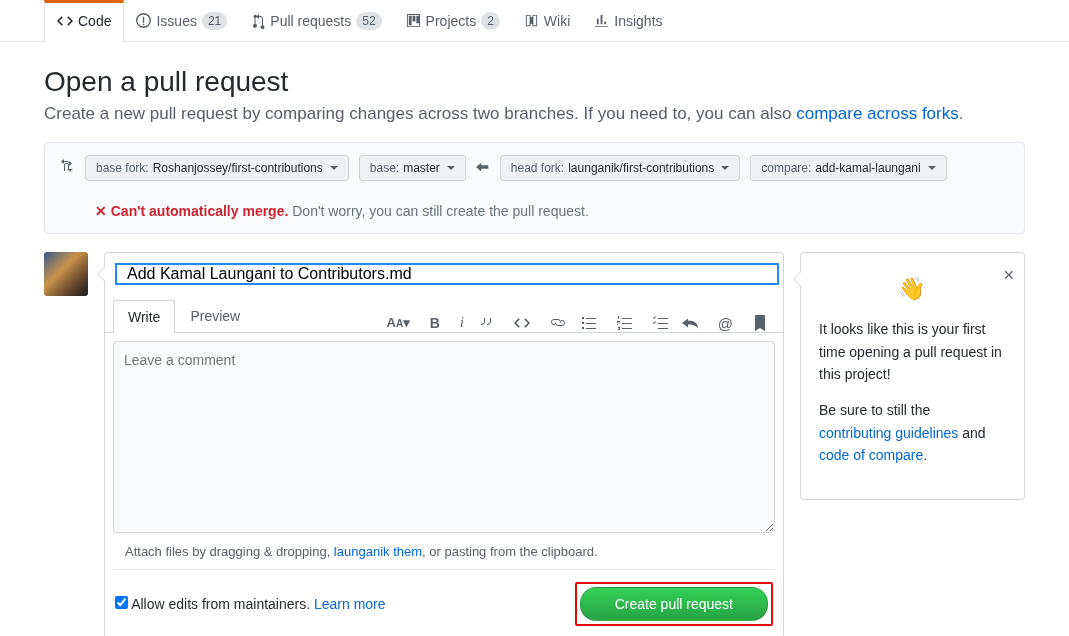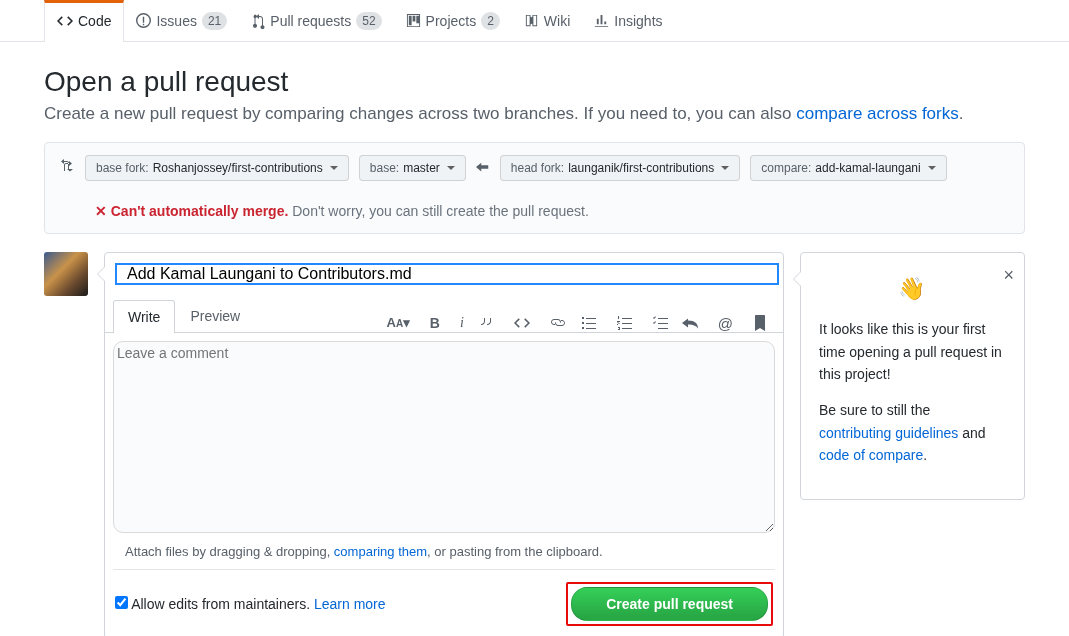--- a/index.html
+++ b/index.html
@@ -29,27 +29,27 @@
     .comment-box{flex:1;border:1px solid #d1d5da;border-radius:4px;position:relative;max-width:705px}
     .comment-box::before{content:"";position:absolute;left:-8px;top:13px;border-right:8px solid #d1d5da;border-top:8px solid transparent;border-bottom:8px solid transparent}
     .comment-box::after{content:"";position:absolute;left:-7px;top:14px;border-right:7px solid #fff;border-top:7px solid transparent;border-bottom:7px solid transparent}
     .title-in{margin:11px;width:calc(100% - 16px);padding:0 10px;font-size:16px;border:1px solid #2188ff;border-radius:0;box-shadow:0 0 0 1px #2188ff;outline:none;background:#fff}
     .tab-row{display:flex;align-items:flex-end;border-bottom:1px solid #d1d5da;padding:0 8px;margin-top:4px}
     .c-tab{padding:8px 14px;color:#586069;font-size:14px;cursor:pointer;border:1px solid transparent;border-bottom:none;border-radius:3px 3px 0 0}
     .c-tab.active{border-color:#d1d5da;background:#fff;color:#24292e;margin-bottom:-1px}
     .toolbar{display:flex;gap:14px;margin-left:auto;padding-right:8px}
     .tgroup{display:flex;gap:20px}
     .toolbar svg{fill:#586069;cursor:pointer}
-    .body-in{margin:8px;width:calc(100% - 16px);min-height:192px;padding:3px;border:1px solid #d9d9d9;border-radius:10px;resize:vertical;font-size:14px;background:#fafbfc;font-family:inherit}
+    .body-in{margin:8px;width:calc(100% - 16px);min-height:192px;padding:10px;border:1px solid #d9d9d9;border-radius:3px;resize:vertical;font-size:14px;background:#fafbfc;font-family:inherit}
     .attach-hint{color:#586069;font-size:13px;padding:4px 12px 10px;border-bottom:1px solid #e5e5e5;margin:-4px 8px 0}
     .attach-hint a{color:#0366d6;text-decoration:none}
     .footer-row{display:flex;align-items:center;padding:12px 10px;justify-content:space-between}
     .allow{color:#24292e;font-size:14px}
     .allow a{color:#0366d6;text-decoration:none}
-    .create-btn{background:#2ea44f;background-image:linear-gradient(-180deg,#34d058,#28a745 90%);color:#fff;border:1px solid rgba(27,31,35,.15);border-radius:16px;padding:8px 34px;font-size:14px;font-weight:700;cursor:pointer}
+    .create-btn{background:#2ea44f;background-image:linear-gradient(-180deg,#34d058,#28a745 90%);color:#fff;border:1px solid rgba(27,31,35,.15);border-radius:16px;padding:8px 34px;font-size:14px;font-weight:400;cursor:pointer}
     .btn-wrap{border:2px solid #e80b0b;padding:3px;border-radius:2px}
     .sidebar-pop{width:225px;border:1px solid #d1d5da;border-radius:4px;padding:18px;position:relative;margin-left:0;font-size:14px;color:#24292e;line-height:1.6}
     .sidebar-pop::before{content:"";position:absolute;left:-8px;top:18px;border-right:8px solid #d1d5da;border-top:8px solid transparent;border-bottom:8px solid transparent}
     .sidebar-pop::after{content:"";position:absolute;left:-7px;top:19px;border-right:7px solid #fff;border-top:7px solid transparent;border-bottom:7px solid transparent}
     .sidebar-pop .close{position:absolute;right:10px;top:8px;font-size:18px;color:#586069;cursor:pointer}
     .sidebar-pop .wave{display:block;font-size:22px;margin:0 auto 12px;text-align:center}
     .sidebar-pop a{color:#0366d6;text-decoration:none}
     .sidebar-pop p{margin-bottom:14px}
   </style>
 </head>
@@ -179,21 +179,21 @@
               </svg>
             <span style="color:#586069;font-size:15px">@</span>
             <svg width="14" height="16" viewBox="0 0 10 16">
                 <path d="M9 0H1C.4 0 0 .4 0 1v15l5-3 5 3V1c0-.6-.4-1-1-1z"></path>
               </svg>
           </div>
         </div>
       </div>
       <textarea class="body-in" placeholder="Leave a comment" style=""></textarea>
       <div class="attach-hint">
-        <span>Attach files by dragging &amp; dropping, </span><a href="#">comparing them</a><span>, or pasting from the clipboard.</span>
+        <span>Attach files by dragging &amp; dropping, </span><a href="#">launganik them</a><span>, or pasting from the clipboard.</span>
       </div>
       <div class="footer-row">
         <label class="allow">
           <input type="checkbox" checked="" style="">
           <span>Allow edits from maintainers. </span><a href="#">Learn more</a>
         </label>
         <span class="btn-wrap">
           <button class="create-btn">Create pull request</button>
         </span>
       </div>

